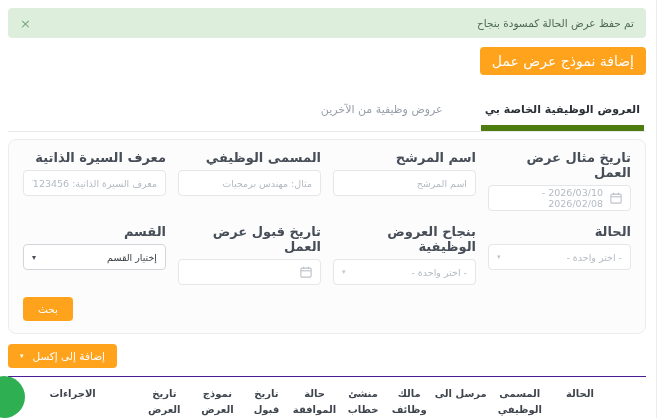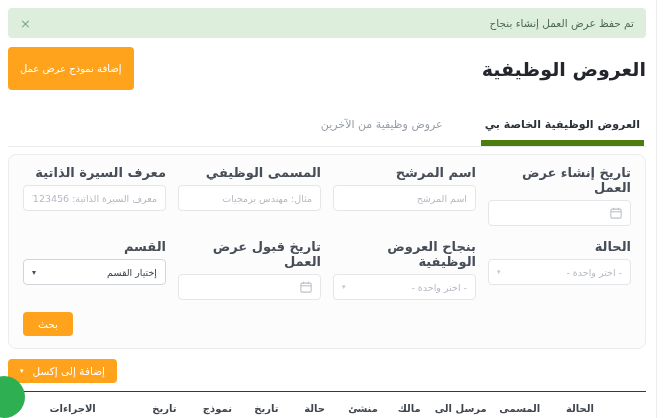--- a/index.html
+++ b/index.html
@@ -29,21 +29,21 @@
   .toast-close {
     margin-inline-start: auto; color: #7aa87e;
     font-size: 13px; line-height: 1; cursor: pointer;
   }
 
   
   .page-header { margin-top: 9px; display: flex; justify-content: space-between; align-items: center; }
   .page-title { font-size: 19px; font-weight: bold; color: #23272d; }
   .btn-orange {
     background: #ffa21c; color: #fff; border: none; border-radius: 4px;
-    font-size: 10px; padding: 16px 12px; cursor: pointer;
+    font-size: 14px; padding: 6px 12px; cursor: pointer;
     font-family: "DejaVu Sans", sans-serif;
   }
 
   
   .tabs { margin-top: 28px; border-bottom: 1px solid #e7e9ec; display: flex; gap: 34px; padding-right: 2px; }
   .tab { font-size: 11px; padding: 0 4px 9px 4px; cursor: pointer; text-align: center; }
   .tab.active { color: #2b3037; font-weight: bold; border-bottom: 6px solid #4d7c0f; }
   .tab.inactive { color: #979ea9; }
 
   
@@ -88,45 +88,45 @@
     border-radius: 50%; background: #2eb052; border: none; cursor: pointer; z-index: 5;
   }
 </style>
 </head>
 <body>
 
 <div class="main">
   <div class="inner">
 
     <div class="toast">
-      <span>تم حفظ عرض العمل إنشاء بنجاح</span>
+      <span>تم حفظ عرض الحالة كمسودة بنجاح</span>
       <span class="toast-close">×</span>
     </div>
 
     <div class="page-header">
-      <h1 class="page-title">العروض الوظيفية</h1>
       <button class="btn-orange">إضافة نموذج عرض عمل</button>
     </div>
 
     <div class="tabs">
       <div class="tab active">العروض الوظيفية الخاصة بي</div>
       <div class="tab inactive">عروض وظيفية من الآخرين</div>
     </div>
 
     <div class="filter-card">
       <div class="fgrid">
         <div class="field">
-          <label class="field-label">تاريخ إنشاء عرض العمل</label>
+          <label class="field-label">تاريخ مثال عرض العمل</label>
           <div class="control">
             <svg class="cal-icon" viewBox="0 0 14 14">
                 <rect x="1" y="2.5" width="12" height="10.5" rx="1.5" fill="none" stroke="#a7adb6" stroke-width="1.3"></rect>
                 <line x1="1" y1="5.6" x2="13" y2="5.6" stroke="#a7adb6" stroke-width="1.3"></line>
                 <line x1="4.2" y1="0.8" x2="4.2" y2="3.6" stroke="#a7adb6" stroke-width="1.3"></line>
                 <line x1="9.8" y1="0.8" x2="9.8" y2="3.6" stroke="#a7adb6" stroke-width="1.3"></line>
               </svg>
+            <span>2026/03/10 - 2026/02/08</span>
           </div>
         </div>
         <div class="field">
           <label class="field-label">اسم المرشح</label>
           <input class="control" placeholder="اسم المرشح" style="">
         </div>
         <div class="field">
           <label class="field-label">المسمى الوظيفي</label>
           <input class="control" placeholder="مثال: مهندس برمجيات" style="">
         </div>

